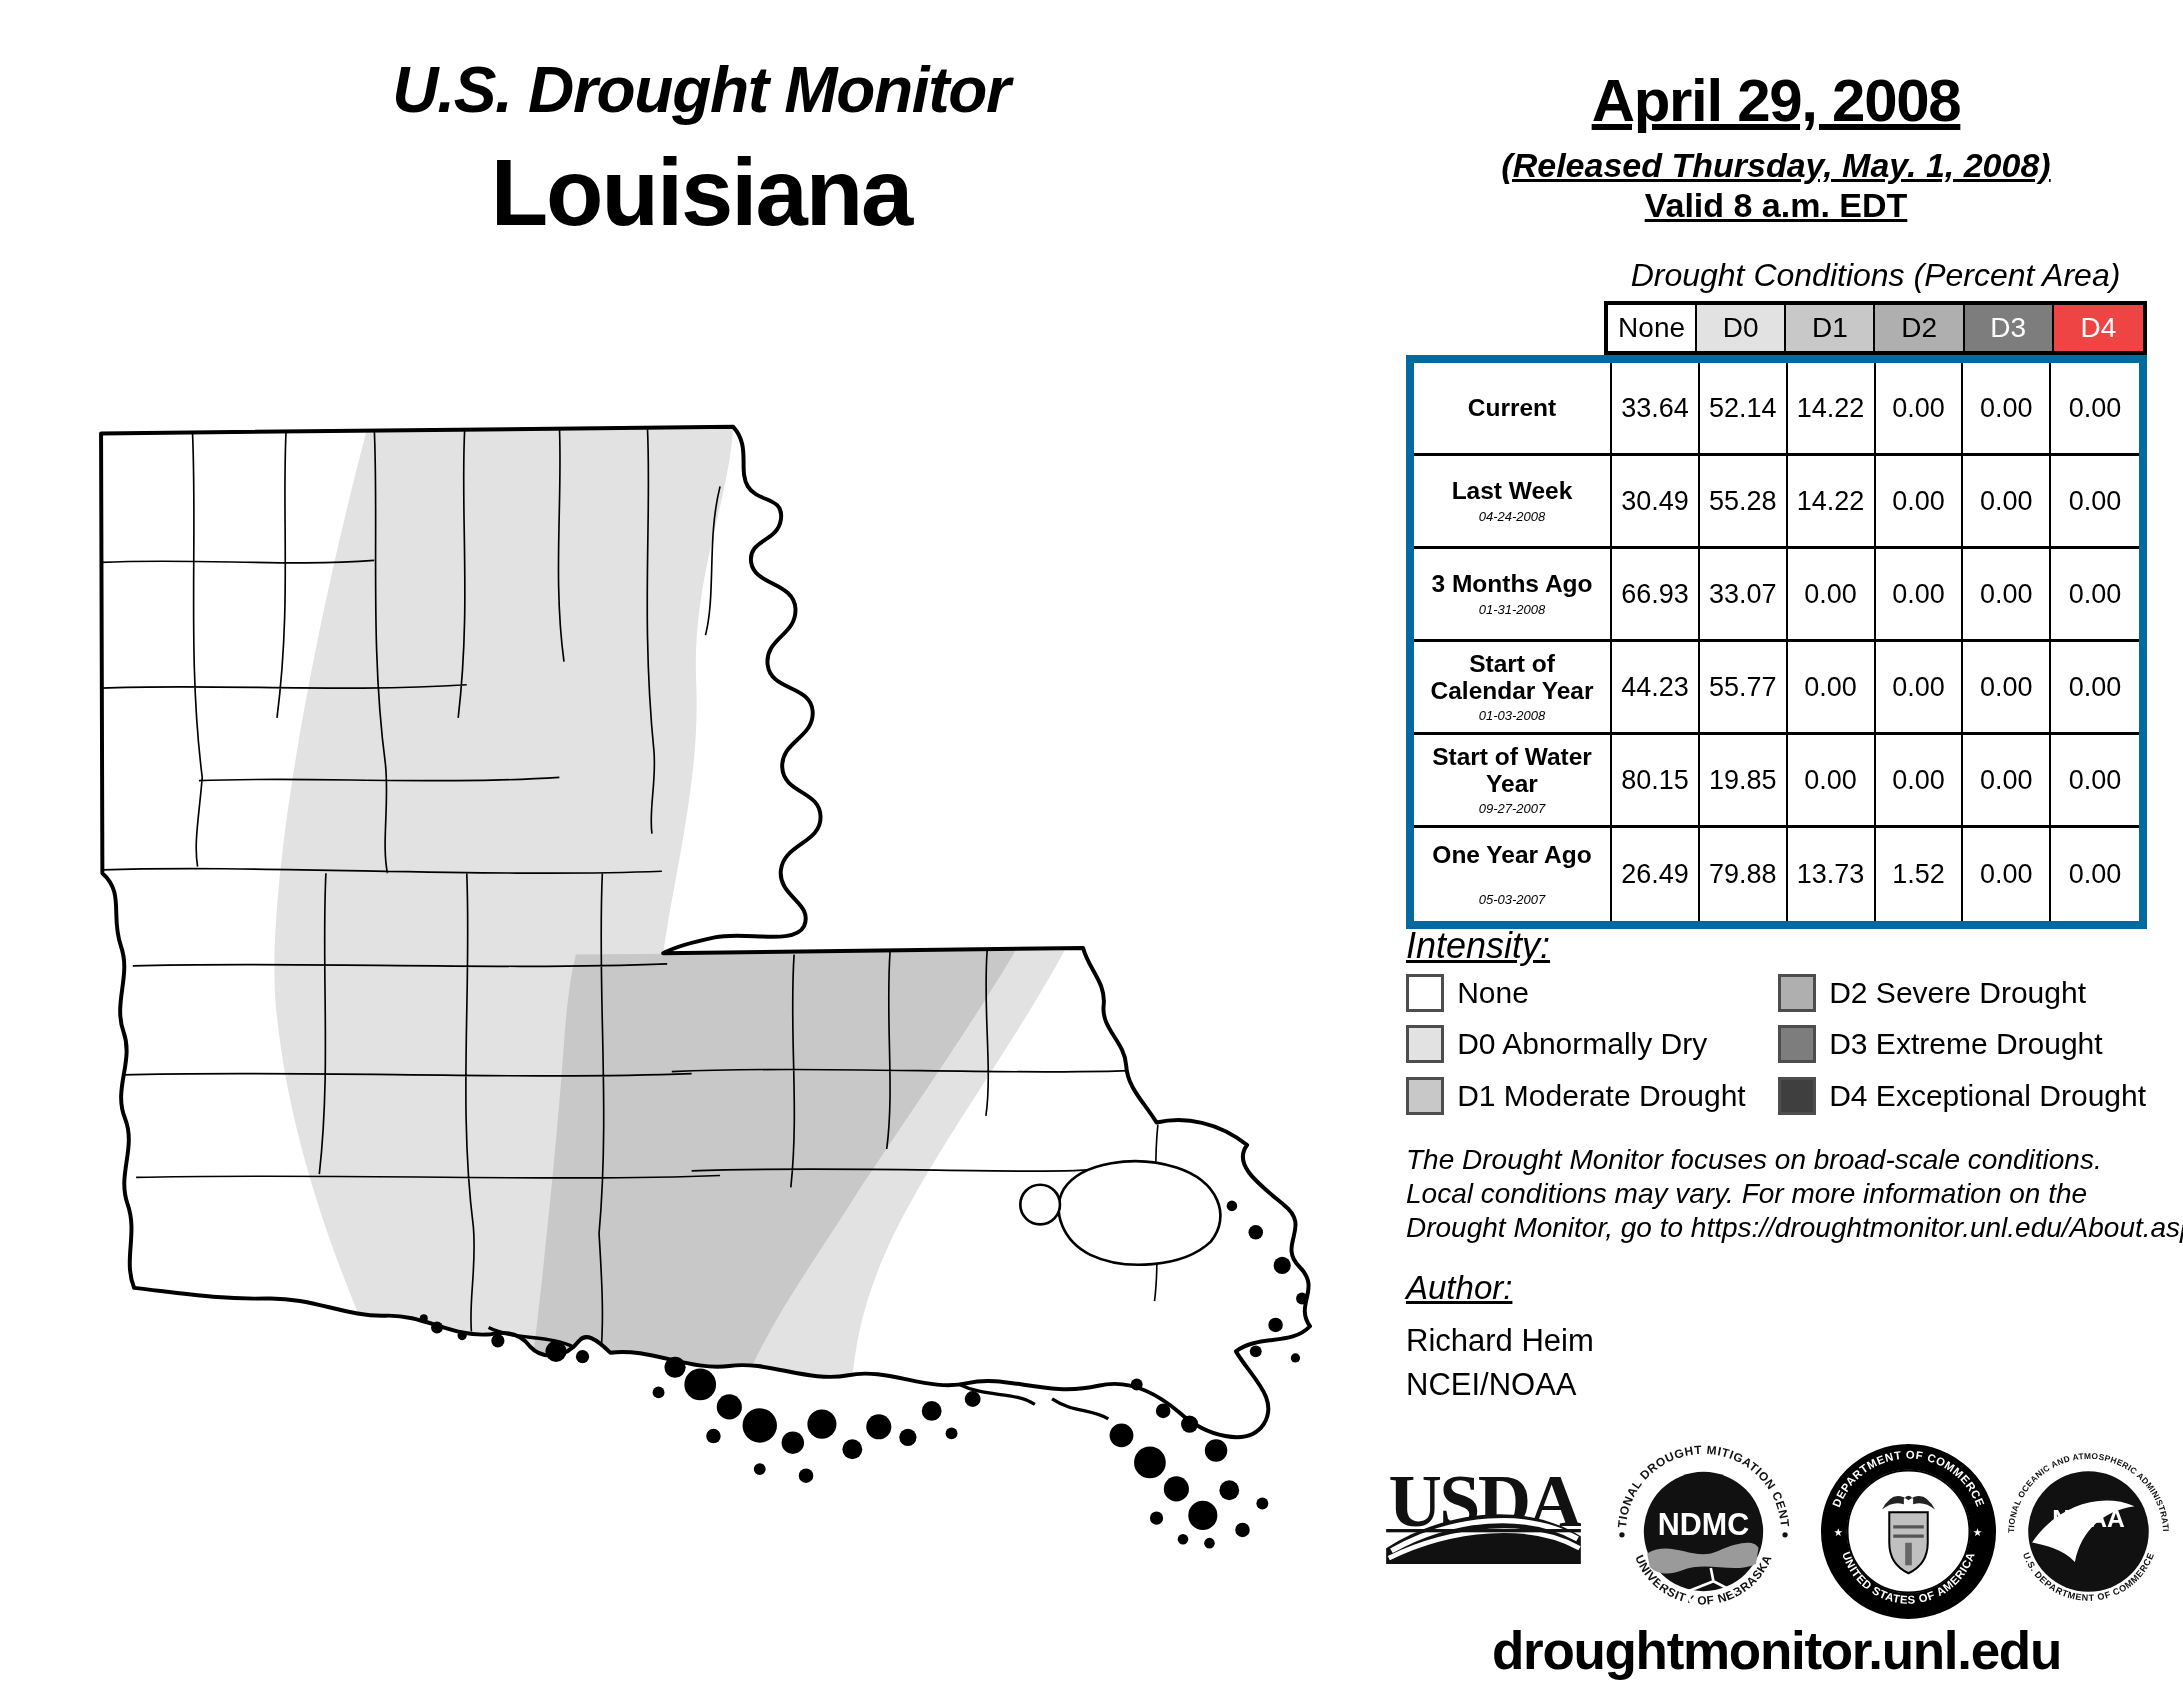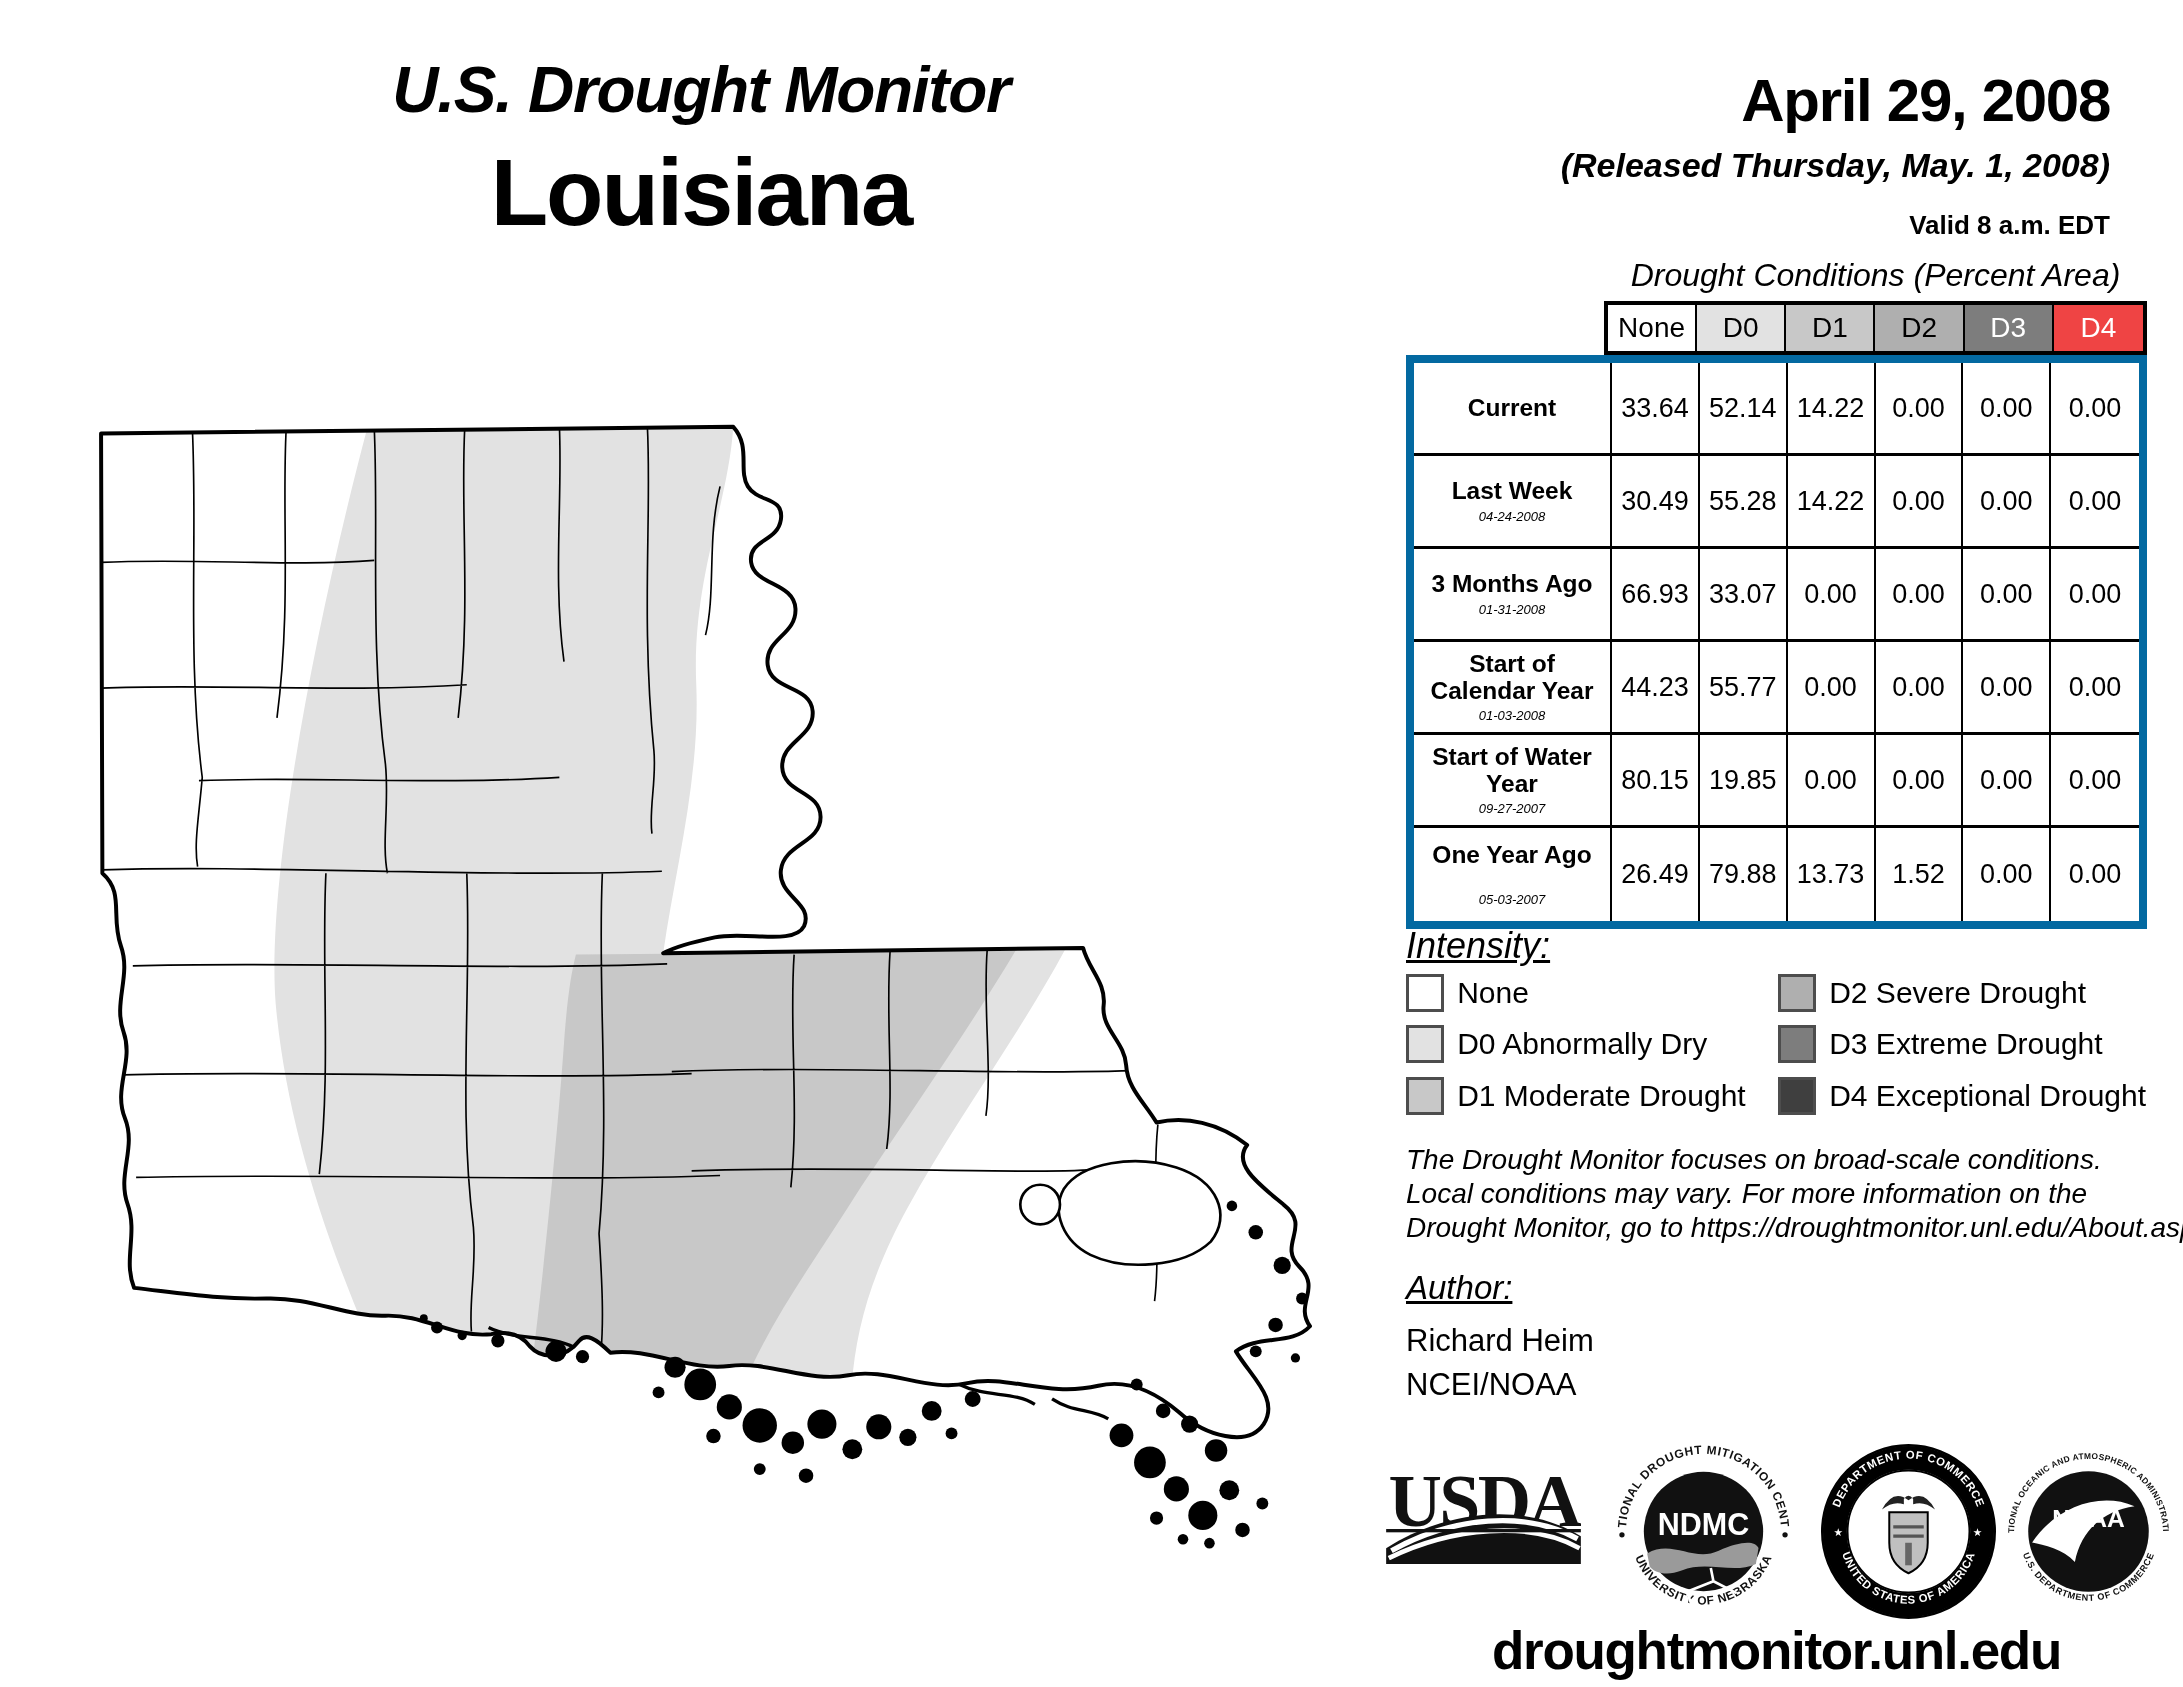--- a/index.html
+++ b/index.html
@@ -5,24 +5,24 @@
   * { margin:0; padding:0; box-sizing:border-box; }
   html,body { width:2183px; height:1687px; background:#ffffff; font-family:"Liberation Sans", sans-serif; color:#000; }
   .page { position:relative; width:2183px; height:1687px; overflow:hidden; background:#fff;border-radius:30px; }
 
   
   .title-block { position:absolute; left:238px; top:53px; width:926px; text-align:center; }
   .title-main { font-size:64px; font-weight:bold; font-style:italic; letter-spacing:-1.3px; }
   .title-state { margin-top:12px; font-size:94px; font-weight:bold; letter-spacing:-2px; }
 
   
-  .date-block { position:absolute; left:1442px; top:66px; width:668px; text-align:right; }
+  .date-block { position:absolute; left:1442px; top:66px; width:668px; text-align:center;text-decoration:underline; }
   .date-main { font-size:60px; font-weight:bold; letter-spacing:-1.3px; }
   .date-released { margin-top:10.6px; font-size:34px; font-weight:bold; font-style:italic; }
-  .date-valid { margin-top:25px; font-size:26px; font-weight:bold; }
+  .date-valid { margin-top:1px; font-size:34px; font-weight:bold; }
 
   
   .tbl-caption { position:absolute; left:1604px; top:257px; width:543px; text-align:center;
                  font-size:32px; font-style:italic; }
   .cond-table { position:absolute; left:1406px; top:301px; width:741px; }
   .thead-grid { position:absolute; left:198px; top:0; width:543px; height:54px;
                 border:4px solid #000; display:grid; grid-template-columns:repeat(6,1fr); }
   .thead-grid > div { border-right:2px solid #000; display:flex; align-items:center; justify-content:center;
                       font-size:28px; }
   .thead-grid > div:last-child { border-right:none; }

